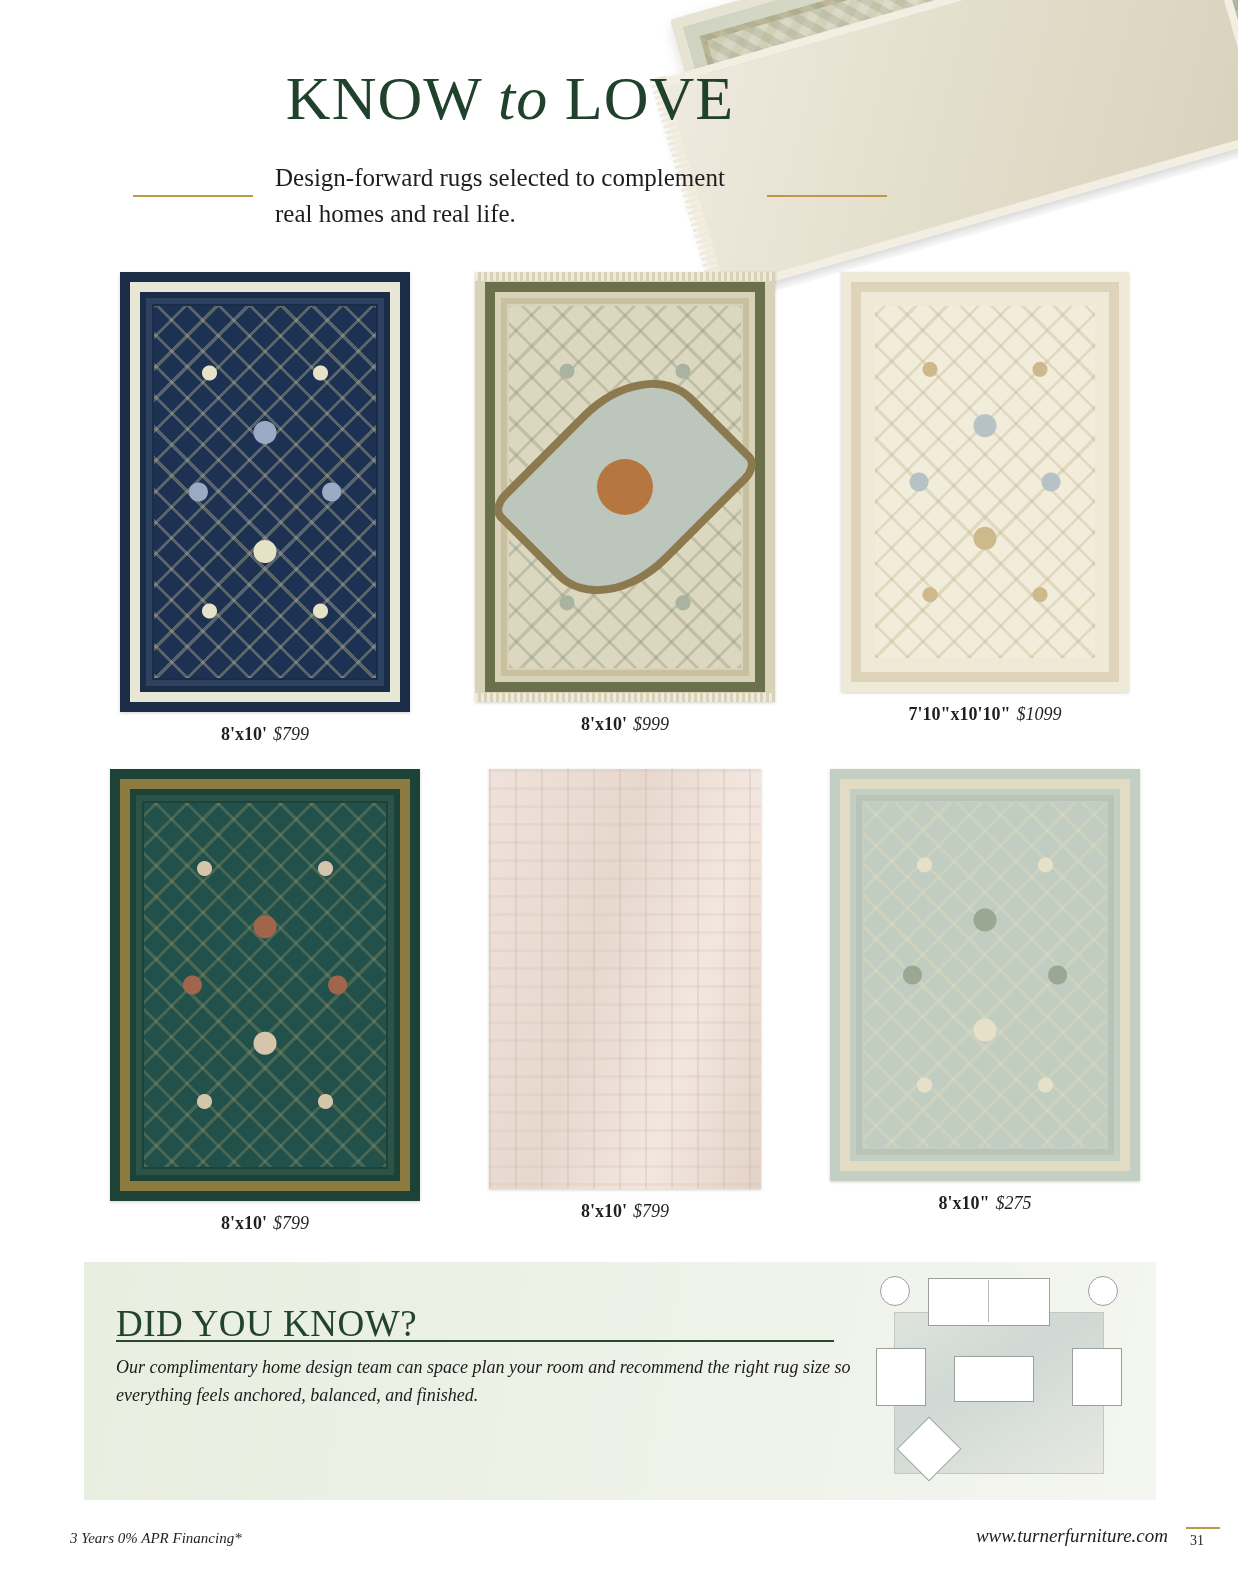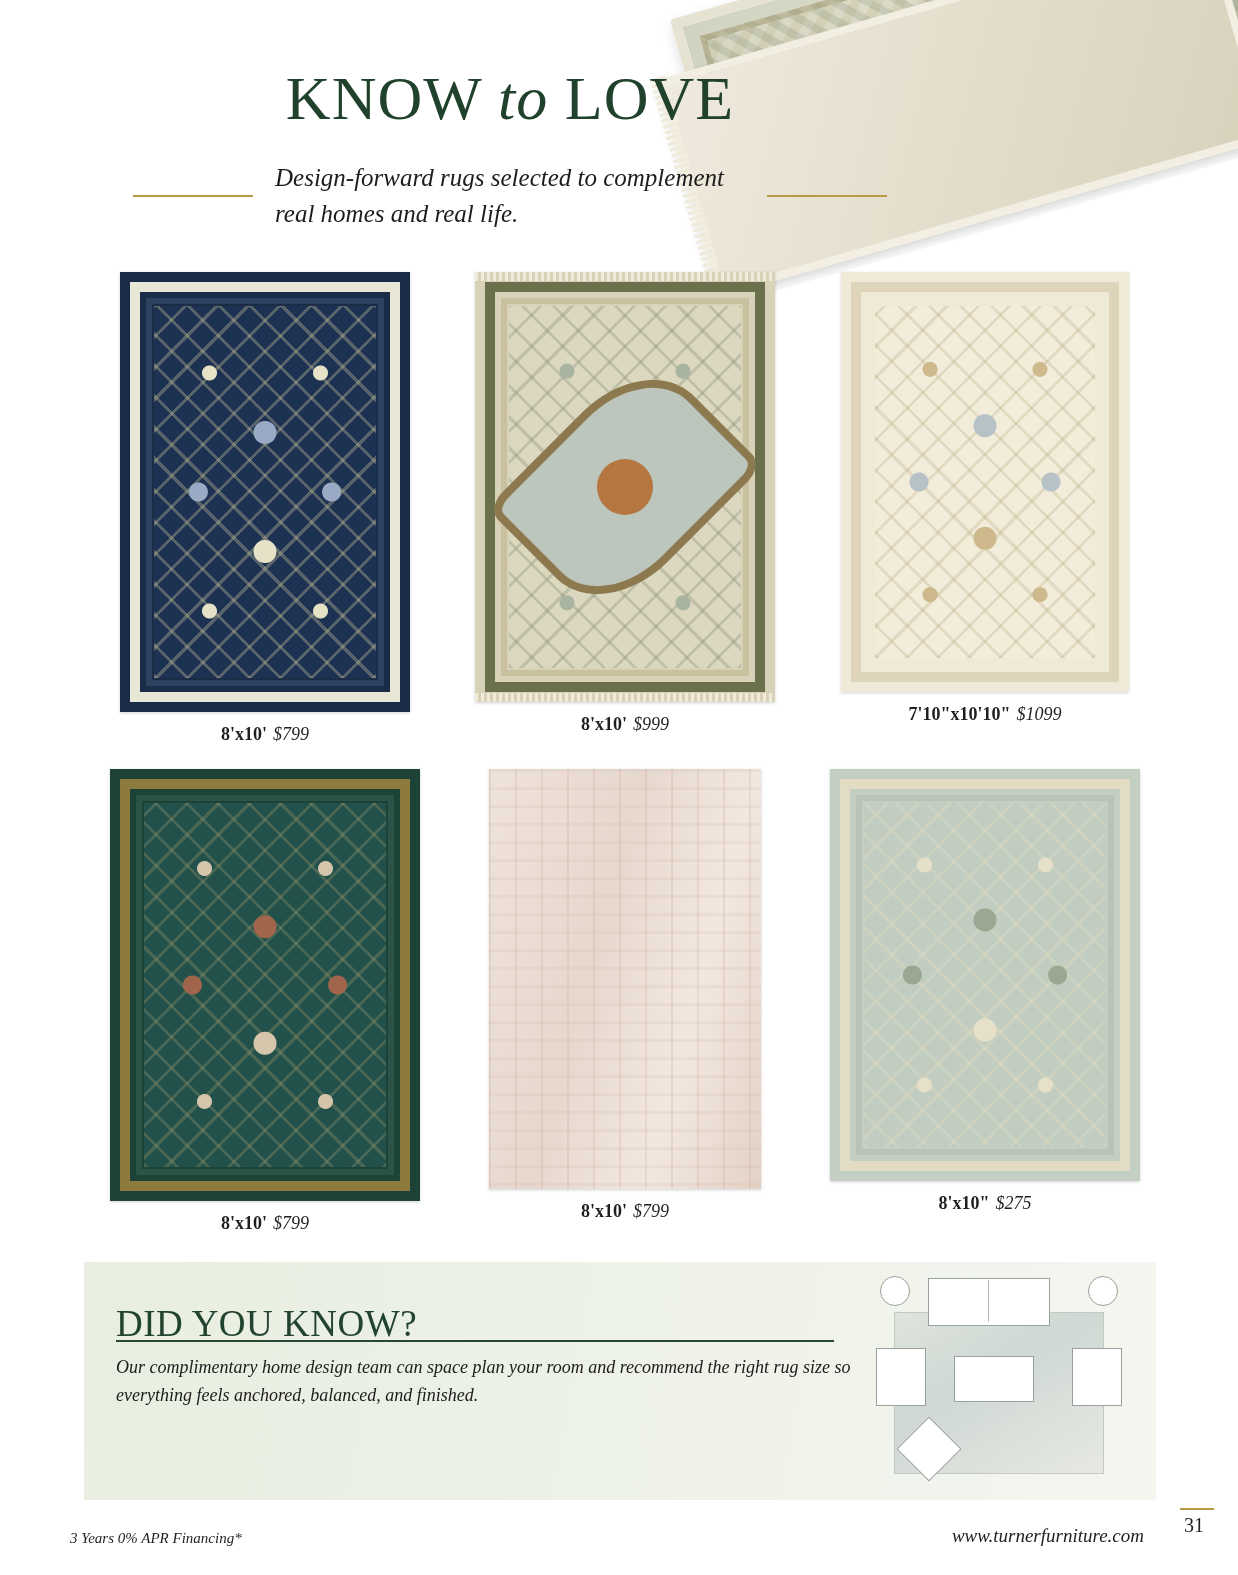--- a/index.html
+++ b/index.html
@@ -84,21 +84,20 @@
     justify-content: center;
     gap: 22px;
   }
   .rule {
     width: 120px;
     height: 2px;
     background: #b99a46;
     flex: none;
   }
   .subtitle {
-    font-style: italic;
     font-size: 25px;
     line-height: 1.45;
     color: #1d1d1d;
     max-width: 470px;
   }
 
   
   .grid {
     position: absolute;
     left: 100px;
@@ -229,31 +228,31 @@
   
   .footer-left {
     position: absolute;
     left: 70px;
     bottom: 28px;
     font-style: italic;
     font-size: 15px;
   }
   .footer-right {
     position: absolute;
-    right: 94px;
+    right: 70px;
     bottom: 28px;
     font-style: italic;
     font-size: 19px;
     text-align: center;
   }
   .page-num {
     position: absolute;
     right: 34px;
-    bottom: 38px;
-    font-size: 20px;
+    bottom: 26px;
+    font-size: 14px;
   }
   .page-num::before {
     content:"";
     position:absolute;
     left:-4px; top:-6px;
     width: 34px; height: 2px;
     background: #b99a46;
   }
 </style>
 </head>

